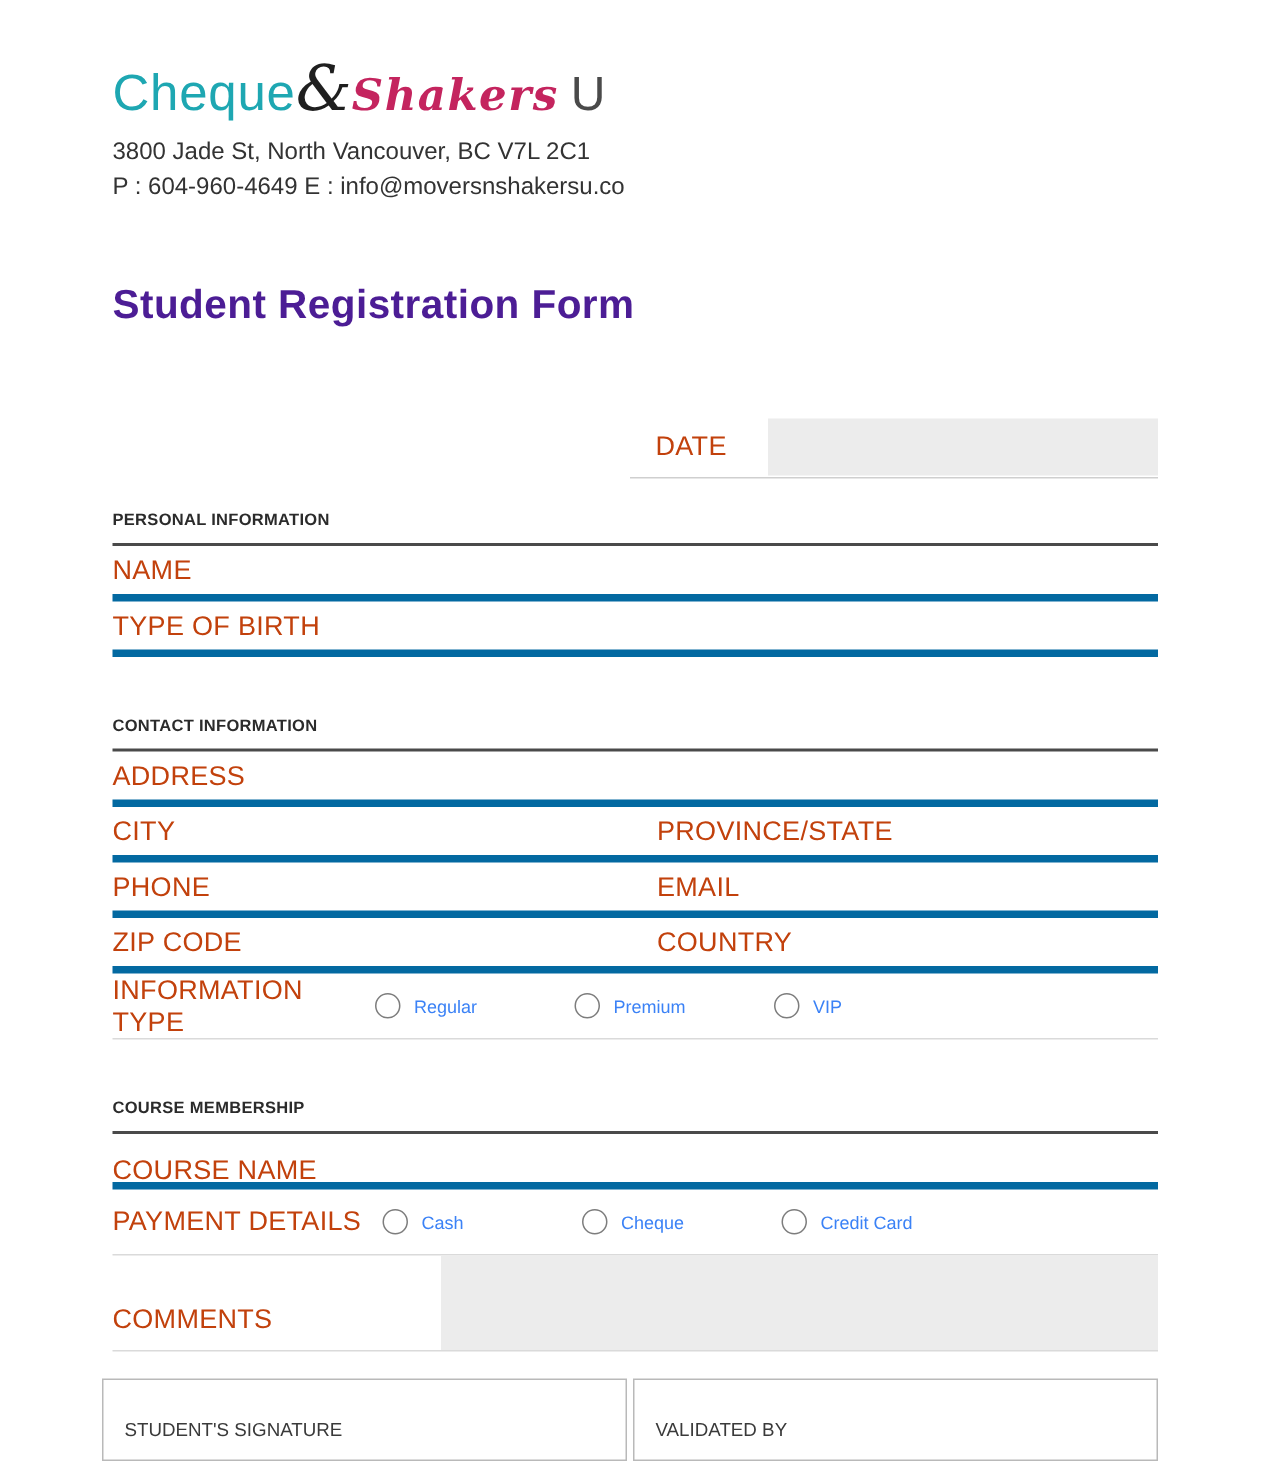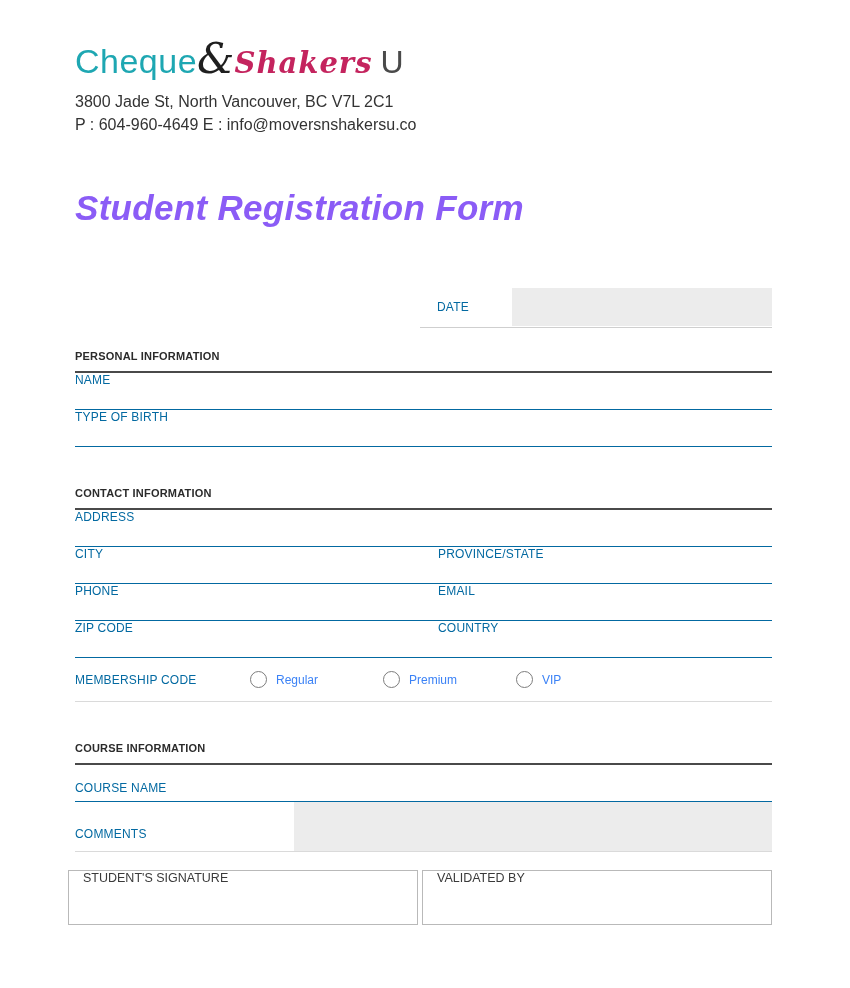--- a/index.html
+++ b/index.html
@@ -16,71 +16,71 @@
   
   .logo { white-space: nowrap; line-height: 1; }
   .logo .movers { color: #1ea7b2; font-size: 34px; letter-spacing: 0.5px; }
   .logo .amp { color: #1f1f1f; font-family: "DejaVu Serif", serif; font-style: italic; font-size: 42px; }
   .logo .shakers { color: #c4245e; font-family: "DejaVu Serif", serif; font-style: italic; font-weight: bold; font-size: 29px; letter-spacing: 1px; }
   .logo .u { color: #4a4a4a; font-size: 32px; margin-left: 8px; }
 
   .addr { margin-top: 10px; font-size: 16px; color: #333; line-height: 1.45; }
 
   
-  .title { margin-top: 52px; font-size: 35px; font-weight: bold; color: #8b5cf6; letter-spacing: 0.3px; font-style: italic; }
+  .title { margin-top: 52px; font-size: 27px; font-weight: bold; color: #4c1d95; letter-spacing: 0.3px; }
 
   
   .date-row {
     margin-top: 58px; margin-left: 345px; width: 352px; height: 42px;
     display: flex; align-items: center;
     border-bottom: 1px solid #cfcfcf;
   }
   .date-row .flabel { width: 92px; padding-left: 17px; }
   .date-row .gray { height: 38px; flex: 1; }
 
-  .flabel { font-size: 12px; color: #0369a1; letter-spacing: 0.2px; }
+  .flabel { font-size: 18px; color: #c2410c; letter-spacing: 0.2px; }
   .gray { background: #ececec; }
 
   
   .section-head {
     font-size: 11px; font-weight: bold; color: #2b2b2b; letter-spacing: 0.2px;
     padding-bottom: 9px; border-bottom: 2px solid #4a4a4a;
   }
   .mt-personal { margin-top: 22px; }
   .mt-section  { margin-top: 40px; }
 
   
-  .row { display: flex; align-items: flex-start; height: 37px; border-bottom: 1px solid #0369a1; }
+  .row { display: flex; align-items: center; height: 37px; border-bottom: 5px solid #0369a1; }
   .row .flabel { display: flex; align-items: center; }
   .lab-l { width: 175px; padding-right: 10px; }
   .fill  { flex: 1; }
   .half-field { width: 175px; }
   .lab-m { width: 172px; padding-left: 13px; }
 
   
   .radio-row { height: 44px; border-bottom: 1px solid #dadada; display: flex; align-items: center; }
   .radio-row .lab-l { width: 175px; }
   .radio-group { display: flex; align-items: center; width: 133px; }
   .radio-group.wide { width: 133px; }
   .radio {
     width: 17px; height: 17px; border-radius: 50%;
     border: 1.6px solid #7d7d7d; background: #fff; flex: 0 0 auto;
   }
   .radio-label { font-size: 12px; color: #3b82f6; margin-left: 9px; }
 
   
-  .comments-row { display: flex; height: 50px; border-bottom: 1px solid #dadada; align-items: stretch; gap: 39px; }
+  .comments-row { display: flex; height: 64px; border-bottom: 1px solid #dadada; align-items: stretch; gap: 39px; }
   .comments-row .flabel { width: 180px; display: flex; align-items: flex-end; padding-bottom: 10px; }
   .comments-row .gray { flex: 1; }
 
   
   .footer { margin-top: 18px; margin-left: -7px; width: 704px; display: flex; gap: 4px; }
   .sign-box {
     flex: 1; height: 55px; border: 1px solid #b9b9b9;
-    display: flex; padding: 0 14px 13px 14px;
+    display: flex; align-items: flex-end; padding: 0 14px 13px 14px;
     font-size: 12.5px; color: #3a3a3a;
   }
 </style>
 </head>
 <body>
 
 <div class="page">
 
   <div class="logo">
     <span class="movers">Cheque</span><span class="amp">&amp;</span><span class="shakers">Shakers</span><span class="u">U</span>
@@ -132,42 +132,57 @@
     </div>
 
     <div class="row">
       <span class="flabel lab-l">ZIP CODE</span>
       <div class="gray half-field"></div>
       <span class="flabel lab-m">COUNTRY</span>
       <div class="gray half-field"></div>
     </div>
 
     <div class="radio-row">
-      <span class="flabel lab-l">MEMBERSHIP CODE</span>
+      <span class="flabel lab-l">INFORMATION TYPE</span>
       <div class="radio-group">
         <span class="radio"></span>
         <span class="radio-label">Regular</span>
       </div>
       <div class="radio-group">
         <span class="radio"></span>
         <span class="radio-label">Premium</span>
       </div>
       <div class="radio-group">
         <span class="radio"></span>
         <span class="radio-label">VIP</span>
       </div>
     </div>
 
-    <div class="section-head mt-section">COURSE INFORMATION</div>
+    <div class="section-head mt-section">COURSE MEMBERSHIP</div>
 
     <div class="row">
       <span class="flabel lab-l" style="width:180px;margin-top:16px;">COURSE NAME</span>
       <div class="gray fill"></div>
     </div>
 
+    <div class="radio-row">
+      <span class="flabel lab-l" style="width:180px;">PAYMENT DETAILS</span>
+      <div class="radio-group">
+        <span class="radio"></span>
+        <span class="radio-label">Cash</span>
+      </div>
+      <div class="radio-group">
+        <span class="radio"></span>
+        <span class="radio-label">Cheque</span>
+      </div>
+      <div class="radio-group wide">
+        <span class="radio"></span>
+        <span class="radio-label">Credit Card</span>
+      </div>
+    </div>
 
     <div class="comments-row">
       <span class="flabel">COMMENTS</span>
       <div class="gray"></div>
     </div>
 
     <div class="footer">
       <div class="sign-box">
         <span>STUDENT'S SIGNATURE</span>
       </div>

